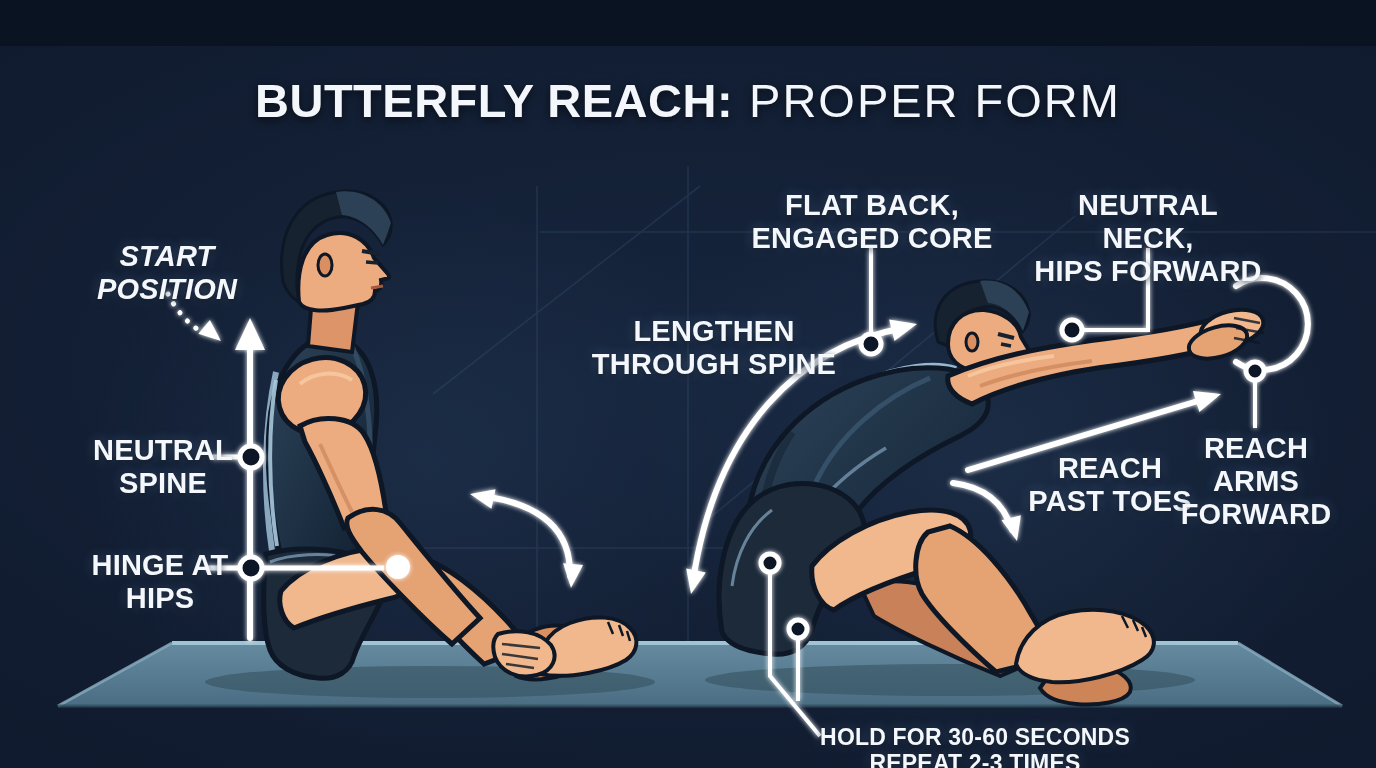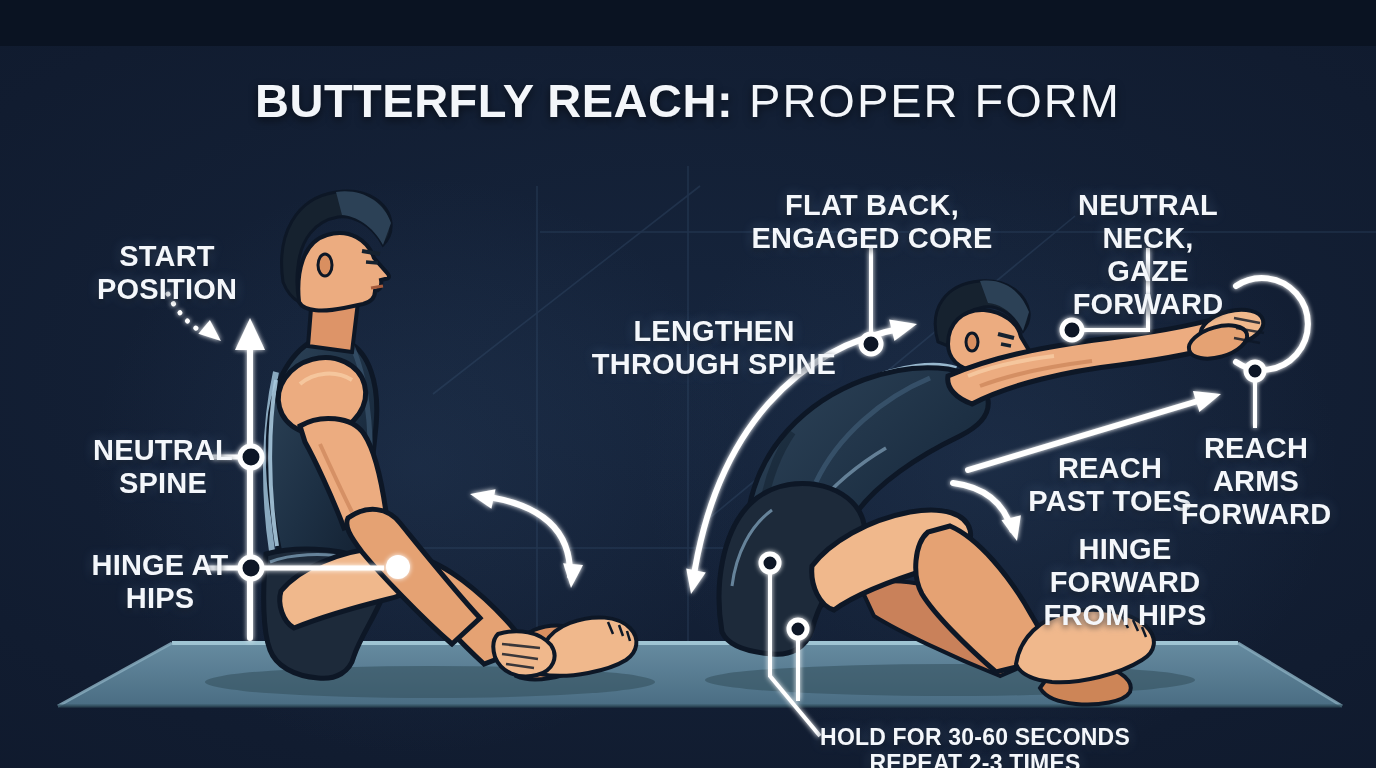--- a/index.html
+++ b/index.html
@@ -227,34 +227,32 @@
       <polyline points="770,526 770,630 820,690" fill="none" stroke="#ffffff" stroke-width="4"></polyline>
       <line x1="798" y1="592" x2="798" y2="655" stroke="#ffffff" stroke-width="4"></line>
     </g>
   </g>
 </svg>
 
 <h1 class="title">
   <span class="t-bold">BUTTERFLY REACH:</span><span class="t-light">PROPER FORM</span>
 </h1>
 
-<div class="label" style="left:167px;top:194px;">START
+<div class="label" style="left:167px;top:194px;font-style:italic;">START
 POSITION</div>
 <div class="label" style="left:163px;top:388px;">NEUTRAL
 SPINE</div>
 <div class="label" style="left:160px;top:503px;">HINGE AT
 HIPS</div>
 <div class="label" style="left:872px;top:143px;">FLAT BACK,
 ENGAGED CORE</div>
 <div class="label" style="left:1148px;top:143px;">NEUTRAL NECK,
-GAZE FORWARD</div>
+HIPS FORWARD</div>
 <div class="label" style="left:714px;top:269px;">LENGTHEN
 THROUGH SPINE</div>
 <div class="label" style="left:1110px;top:406px;">REACH
 PAST TOES</div>
 <div class="label" style="left:1256px;top:386px;">REACH ARMS
 FORWARD</div>
-<div class="label" style="left:1125px;top:487px;">HINGE FORWARD
-FROM HIPS</div>
 <div class="label big" style="left:975px;top:678px;">HOLD FOR 30-60 SECONDS
 REPEAT 2-3 TIMES</div>
 
 </div>
 
 </body></html>

